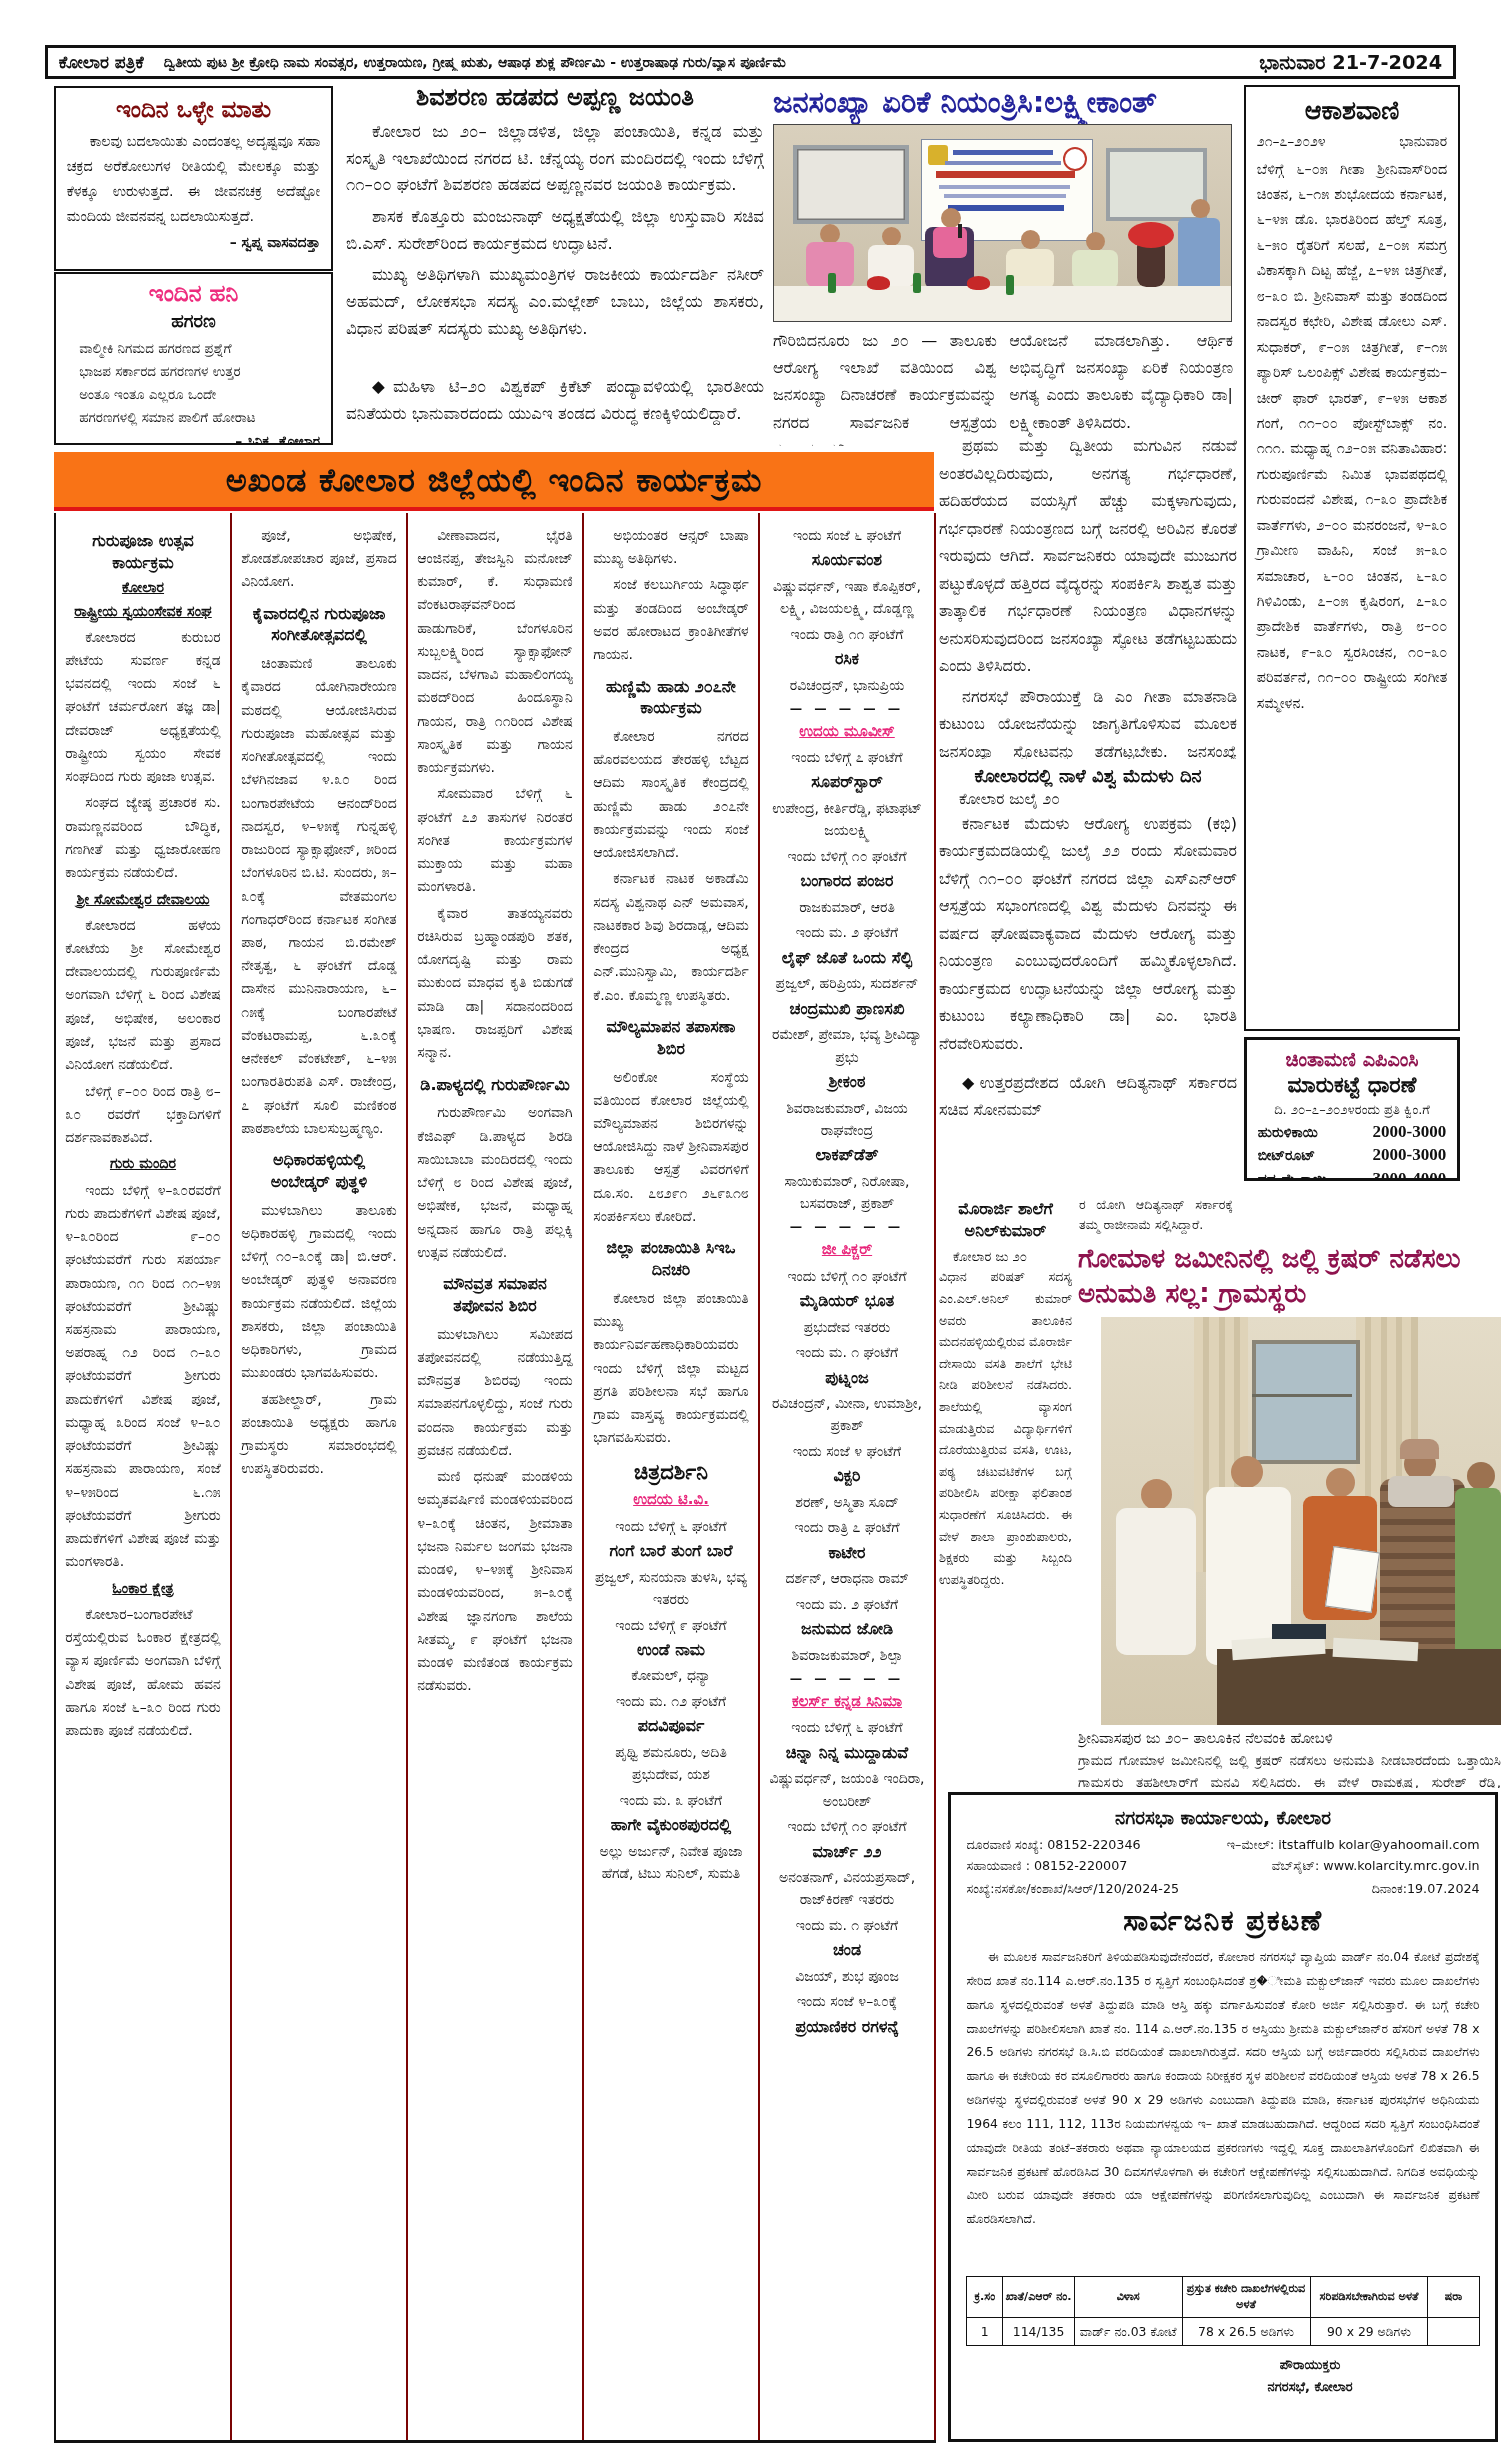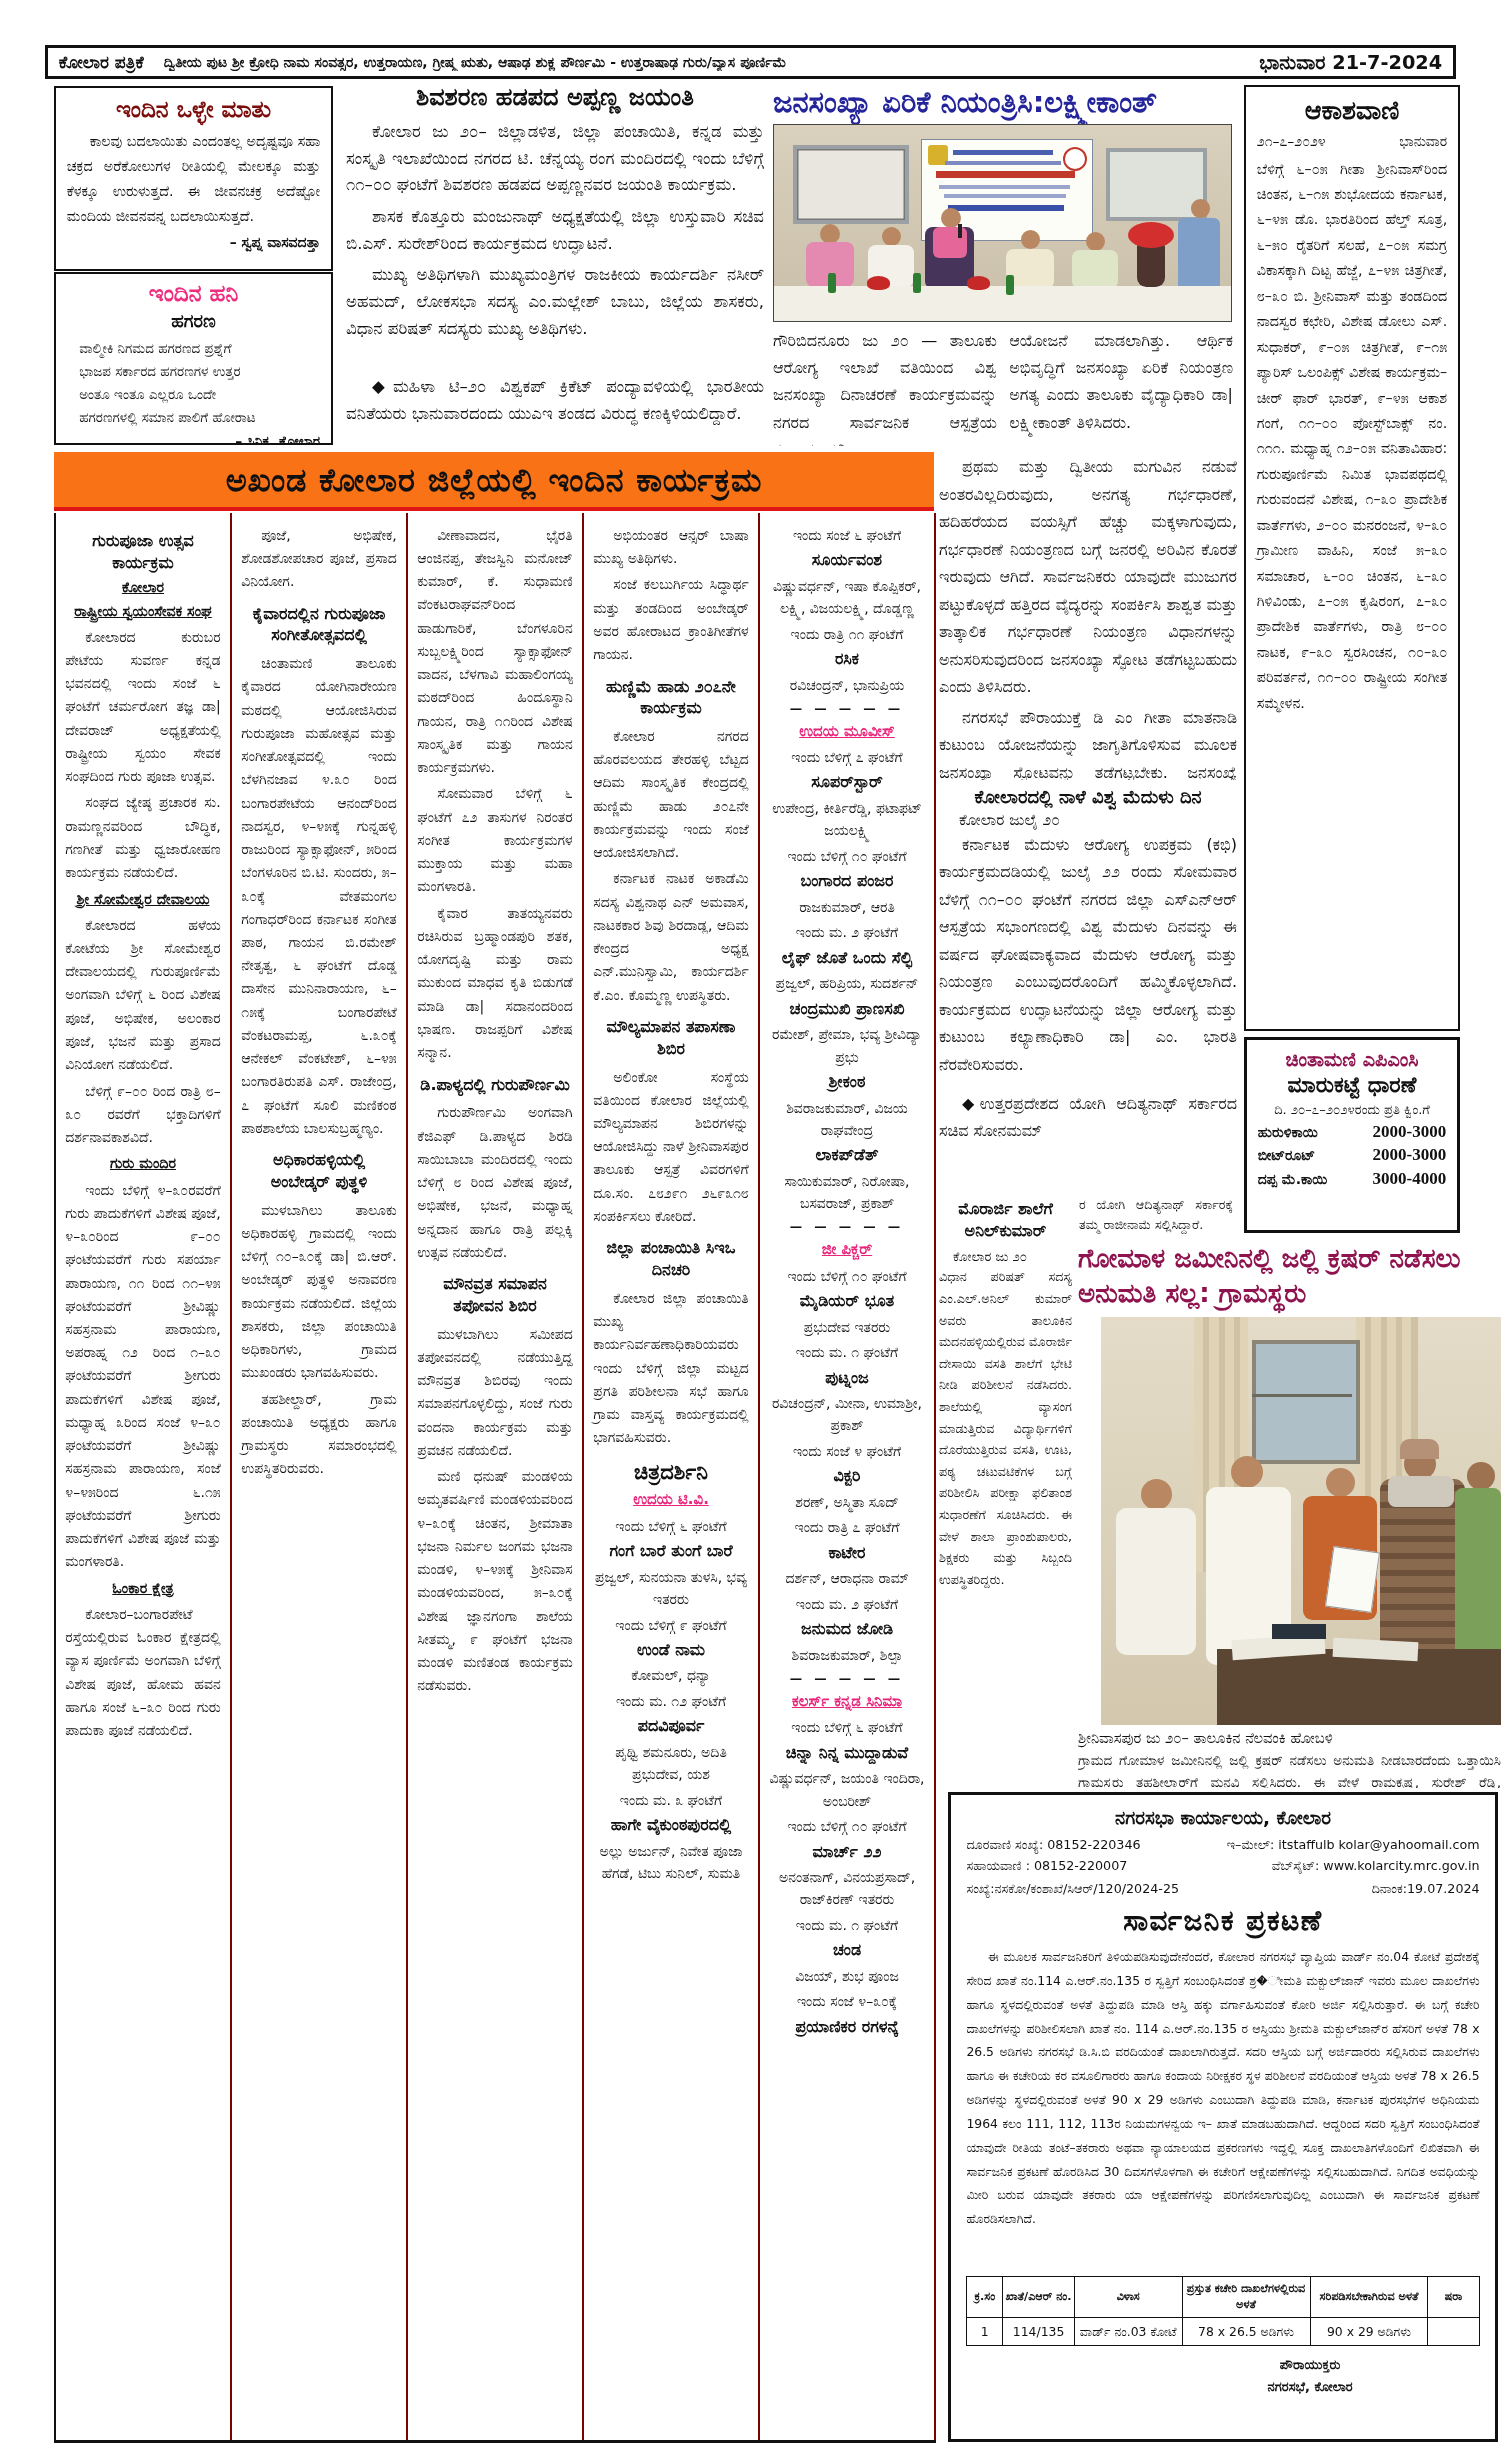--- a/index.html
+++ b/index.html
@@ -163,21 +163,21 @@
     <div style="left:193px;top:151px;width:23px;height:14px;background:#c62828;border-radius:50% 50% 40% 40%;"></div>
     <div style="left:363px;top:116px;width:28px;height:46px;background:#4e342e;border-radius:6.2px 6.2px 9.3px 9.3px;"></div>
     <div style="left:354px;top:97px;width:46px;height:26px;background:#d32f2f;border-radius:50%;"></div>
   </div>
 
   <div class="abs pop-intro hidden-overflow" style="left:773px;top:327px;width:460px;height:119px;">
     <div>ಗೌರಿಬಿದನೂರು ಜು ೨೦ — ತಾಲೂಕು ಆರೋಗ್ಯ ಇಲಾಖೆ ವತಿಯಿಂದ ವಿಶ್ವ ಜನಸಂಖ್ಯಾ ದಿನಾಚರಣೆ ಕಾರ್ಯಕ್ರಮವನ್ನು ನಗರದ ಸಾರ್ವಜನಿಕ ಆಸ್ಪತ್ರೆಯ ಸಭಾಂಗಣದಲ್ಲಿ</div>
     <div>ಆಯೋಜನೆ ಮಾಡಲಾಗಿತ್ತು. ಆರ್ಥಿಕ ಅಭಿವೃದ್ಧಿಗೆ ಜನಸಂಖ್ಯಾ ಏರಿಕೆ ನಿಯಂತ್ರಣ ಅಗತ್ಯ ಎಂದು ತಾಲೂಕು ವೈದ್ಯಾಧಿಕಾರಿ ಡಾ| ಲಕ್ಷ್ಮೀಕಾಂತ್ ತಿಳಿಸಿದರು.</div>
   </div>
 
-  <div class="abs hidden-overflow" style="left:939px;top:453px;width:298px;height:743px;">
+  <div class="abs hidden-overflow" style="left:939px;top:432px;width:298px;height:743px;">
     <div class="hidden-overflow" style="height:327px;">
       <p class="pop-p">ಪ್ರಥಮ ಮತ್ತು ದ್ವಿತೀಯ ಮಗುವಿನ ನಡುವೆ ಅಂತರವಿಲ್ಲದಿರುವುದು, ಅನಗತ್ಯ ಗರ್ಭಧಾರಣೆ, ಹದಿಹರೆಯದ ವಯಸ್ಸಿಗೆ ಹೆಚ್ಚು ಮಕ್ಕಳಾಗುವುದು, ಗರ್ಭಧಾರಣೆ ನಿಯಂತ್ರಣದ ಬಗ್ಗೆ ಜನರಲ್ಲಿ ಅರಿವಿನ ಕೊರತೆ ಇರುವುದು ಆಗಿದೆ. ಸಾರ್ವಜನಿಕರು ಯಾವುದೇ ಮುಜುಗರ ಪಟ್ಟುಕೊಳ್ಳದೆ ಹತ್ತಿರದ ವೈದ್ಯರನ್ನು ಸಂಪರ್ಕಿಸಿ ಶಾಶ್ವತ ಮತ್ತು ತಾತ್ಕಾಲಿಕ ಗರ್ಭಧಾರಣೆ ನಿಯಂತ್ರಣ ವಿಧಾನಗಳನ್ನು ಅನುಸರಿಸುವುದರಿಂದ ಜನಸಂಖ್ಯಾ ಸ್ಫೋಟ ತಡೆಗಟ್ಟಬಹುದು ಎಂದು ತಿಳಿಸಿದರು.</p>
       <p class="pop-p">ನಗರಸಭೆ ಪೌರಾಯುಕ್ತೆ ಡಿ ಎಂ ಗೀತಾ ಮಾತನಾಡಿ ಕುಟುಂಬ ಯೋಜನೆಯನ್ನು ಜಾಗೃತಿಗೊಳಿಸುವ ಮೂಲಕ ಜನಸಂಖ್ಯಾ ಸ್ಫೋಟವನ್ನು ತಡೆಗಟ್ಟಬೇಕು. ಜನಸಂಖ್ಯೆ ಹೆಚ್ಚಾಗುವುದರಿಂದ ಬಡತನ, ಅನಕ್ಷರತೆ, ಆರ್ಥಿಕ ಶಕ್ತಿ ಕುಂಠಿತ, ನಿರುದ್ಯೋಗ ಸಮಸ್ಯೆಗಳು ಕಾಡಲಾರಂಭಿಸುತ್ತವೆ. ಮುನ್ನೆಚ್ಚರಿಕೆ ಕ್ರಮವಾಗಿ ಕುಟುಂಬ ನಿಯಂತ್ರಣ ಯೋಜನೆಯನ್ನು ಎಲ್ಲರೂ ಅನುಸರಿಸಬೇಕು ಎಂದರು.</p>
 
     </div>
     <div class="brain-head">ಕೋಲಾರದಲ್ಲಿ ನಾಳೆ ವಿಶ್ವ ಮೆದುಳು ದಿನ</div>
     <div class="brain-date">ಕೋಲಾರ ಜುಲೈ ೨೦</div>
     <div class="hidden-overflow" style="height:259px;">
       <p class="pop-p">ಕರ್ನಾಟಕ ಮೆದುಳು ಆರೋಗ್ಯ ಉಪಕ್ರಮ (ಕಭಿ) ಕಾರ್ಯಕ್ರಮದಡಿಯಲ್ಲಿ ಜುಲೈ ೨೨ ರಂದು ಸೋಮವಾರ ಬೆಳಿಗ್ಗೆ ೧೧–೦೦ ಘಂಟೆಗೆ ನಗರದ ಜಿಲ್ಲಾ ಎಸ್ಎನ್ಆರ್ ಆಸ್ಪತ್ರೆಯ ಸಭಾಂಗಣದಲ್ಲಿ ವಿಶ್ವ ಮೆದುಳು ದಿನವನ್ನು ಈ ವರ್ಷದ ಘೋಷವಾಕ್ಯವಾದ ಮೆದುಳು ಆರೋಗ್ಯ ಮತ್ತು ನಿಯಂತ್ರಣ ಎಂಬುವುದರೊಂದಿಗೆ ಹಮ್ಮಿಕೊಳ್ಳಲಾಗಿದೆ. ಕಾರ್ಯಕ್ರಮದ ಉದ್ಘಾಟನೆಯನ್ನು ಜಿಲ್ಲಾ ಆರೋಗ್ಯ ಮತ್ತು ಕುಟುಂಬ ಕಲ್ಯಾಣಾಧಿಕಾರಿ ಡಾ| ಎಂ. ಭಾರತಿ ನೆರವೇರಿಸುವರು.</p>
     </div>
@@ -313,21 +313,21 @@
   </div>
 
   <div class="abs hidden-overflow" style="left:939px;top:1198px;width:133px;height:571px;">
     <div class="mor-head">ಮೊರಾರ್ಜಿ ಶಾಲೆಗೆ ಅನಿಲ್‌ಕುಮಾರ್</div>
     <div class="mor-date">ಕೋಲಾರ ಜು ೨೦</div>
     <div class="mor-body">ವಿಧಾನ ಪರಿಷತ್ ಸದಸ್ಯ ಎಂ.ಎಲ್.ಅನಿಲ್ ಕುಮಾರ್ ಅವರು ತಾಲೂಕಿನ ಮದನಹಳ್ಳಿಯಲ್ಲಿರುವ ಮೊರಾರ್ಜಿ ದೇಸಾಯಿ ವಸತಿ ಶಾಲೆಗೆ ಭೇಟಿ ನೀಡಿ ಪರಿಶೀಲನೆ ನಡೆಸಿದರು. ಶಾಲೆಯಲ್ಲಿ ವ್ಯಾಸಂಗ ಮಾಡುತ್ತಿರುವ ವಿದ್ಯಾರ್ಥಿಗಳಿಗೆ ದೊರೆಯುತ್ತಿರುವ ವಸತಿ, ಊಟ, ಪಠ್ಯ ಚಟುವಟಿಕೆಗಳ ಬಗ್ಗೆ ಪರಿಶೀಲಿಸಿ ಪರೀಕ್ಷಾ ಫಲಿತಾಂಶ ಸುಧಾರಣೆಗೆ ಸೂಚಿಸಿದರು. ಈ ವೇಳೆ ಶಾಲಾ ಪ್ರಾಂಶುಪಾಲರು, ಶಿಕ್ಷಕರು ಮತ್ತು ಸಿಬ್ಬಂದಿ ಉಪಸ್ಥಿತರಿದ್ದರು.</div>
   </div>
 
   <div class="abs hidden-overflow" style="left:1079px;top:1195px;width:154px;height:42px;font-size:12.7px;line-height:1.6;text-align:justify;">ರ ಯೋಗಿ ಆದಿತ್ಯನಾಥ್ ಸರ್ಕಾರಕ್ಕೆ ತಮ್ಮ ರಾಜೀನಾಮೆ ಸಲ್ಲಿಸಿದ್ದಾರೆ.</div>
 
-  <div class="abs tbox hidden-overflow" style="left:1244px;top:1037px;width:216px;height:196px;border-width:3.1px;">
+  <div class="abs tbox hidden-overflow" style="left:1244px;top:1037px;width:216px;height:144px;border-width:3.1px;">
     <div class="apmc-t1">ಚಿಂತಾಮಣಿ ಎಪಿಎಂಸಿ</div>
     <div class="apmc-t2">ಮಾರುಕಟ್ಟೆ ಧಾರಣೆ</div>
     <div class="apmc-date">ದಿ. ೨೦–೭–೨೦೨೪ರಂದು ಪ್ರತಿ ಕ್ವಿಂ.ಗೆ</div>
     <div>
         <div class="apmc-row">
           <span class="it">ಹುರುಳಿಕಾಯಿ</span>
           <span class="pr">2000-3000</span>
         </div>
         <div class="apmc-row">
           <span class="it">ಬೀಟ್‌ರೂಟ್</span>

